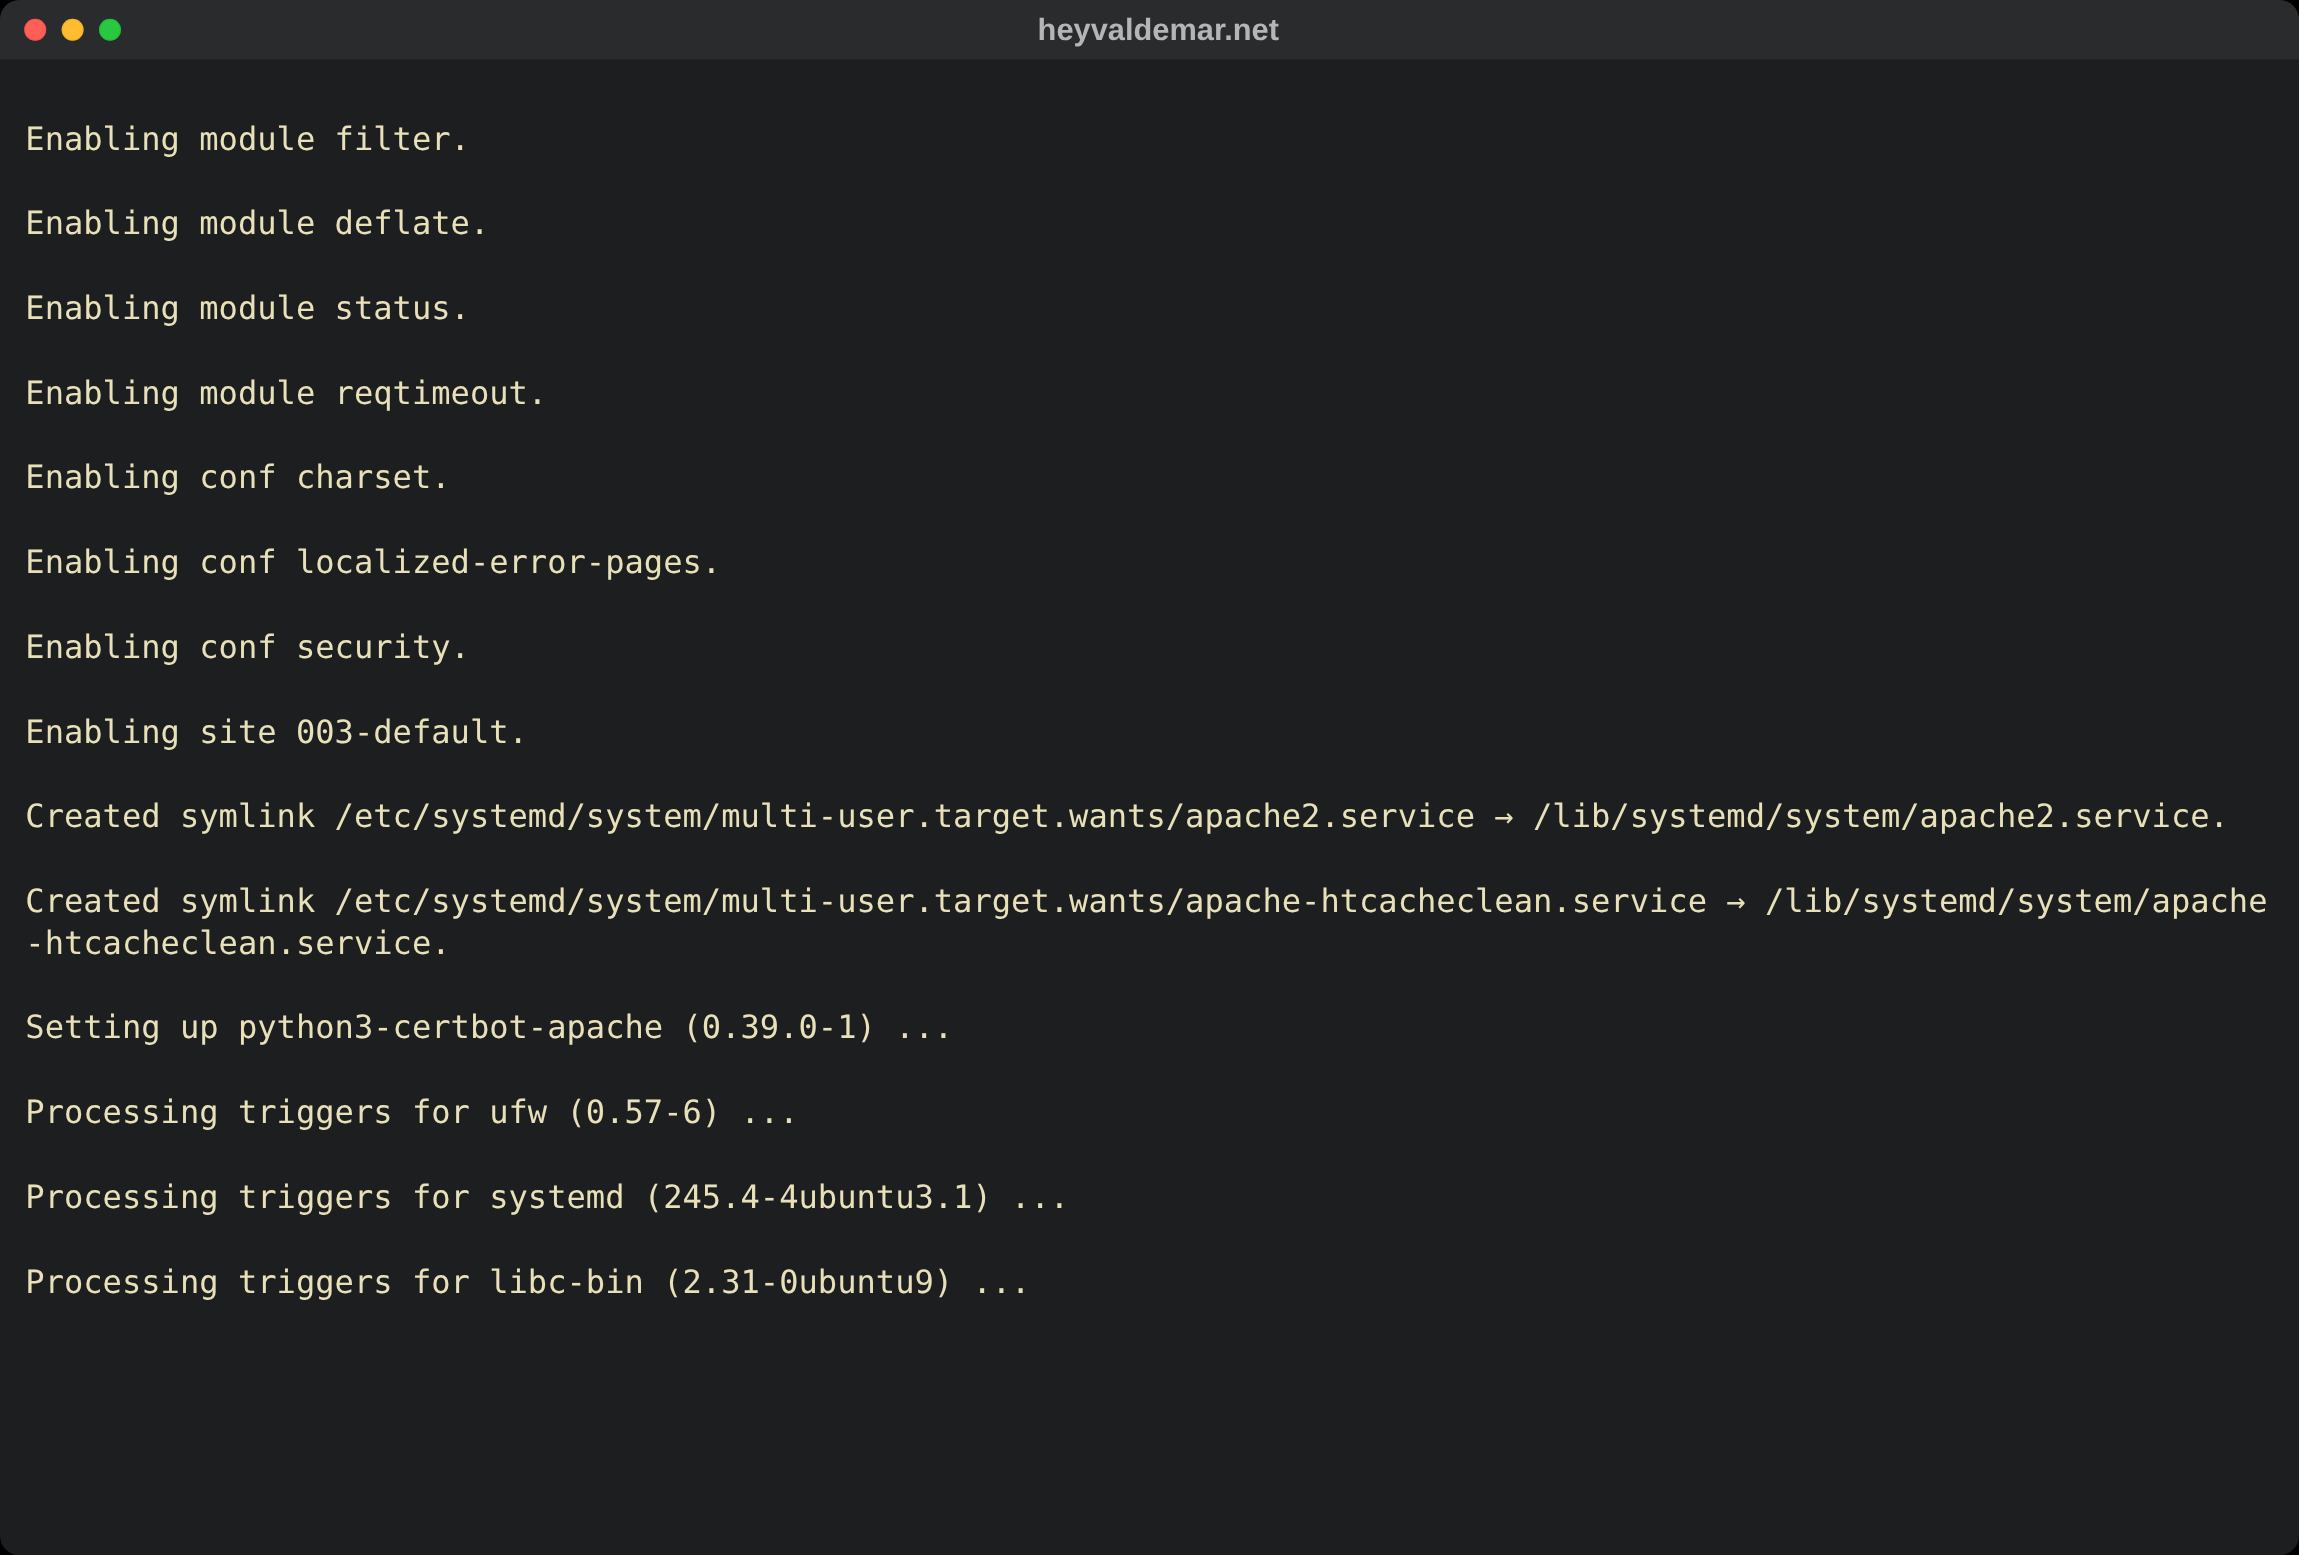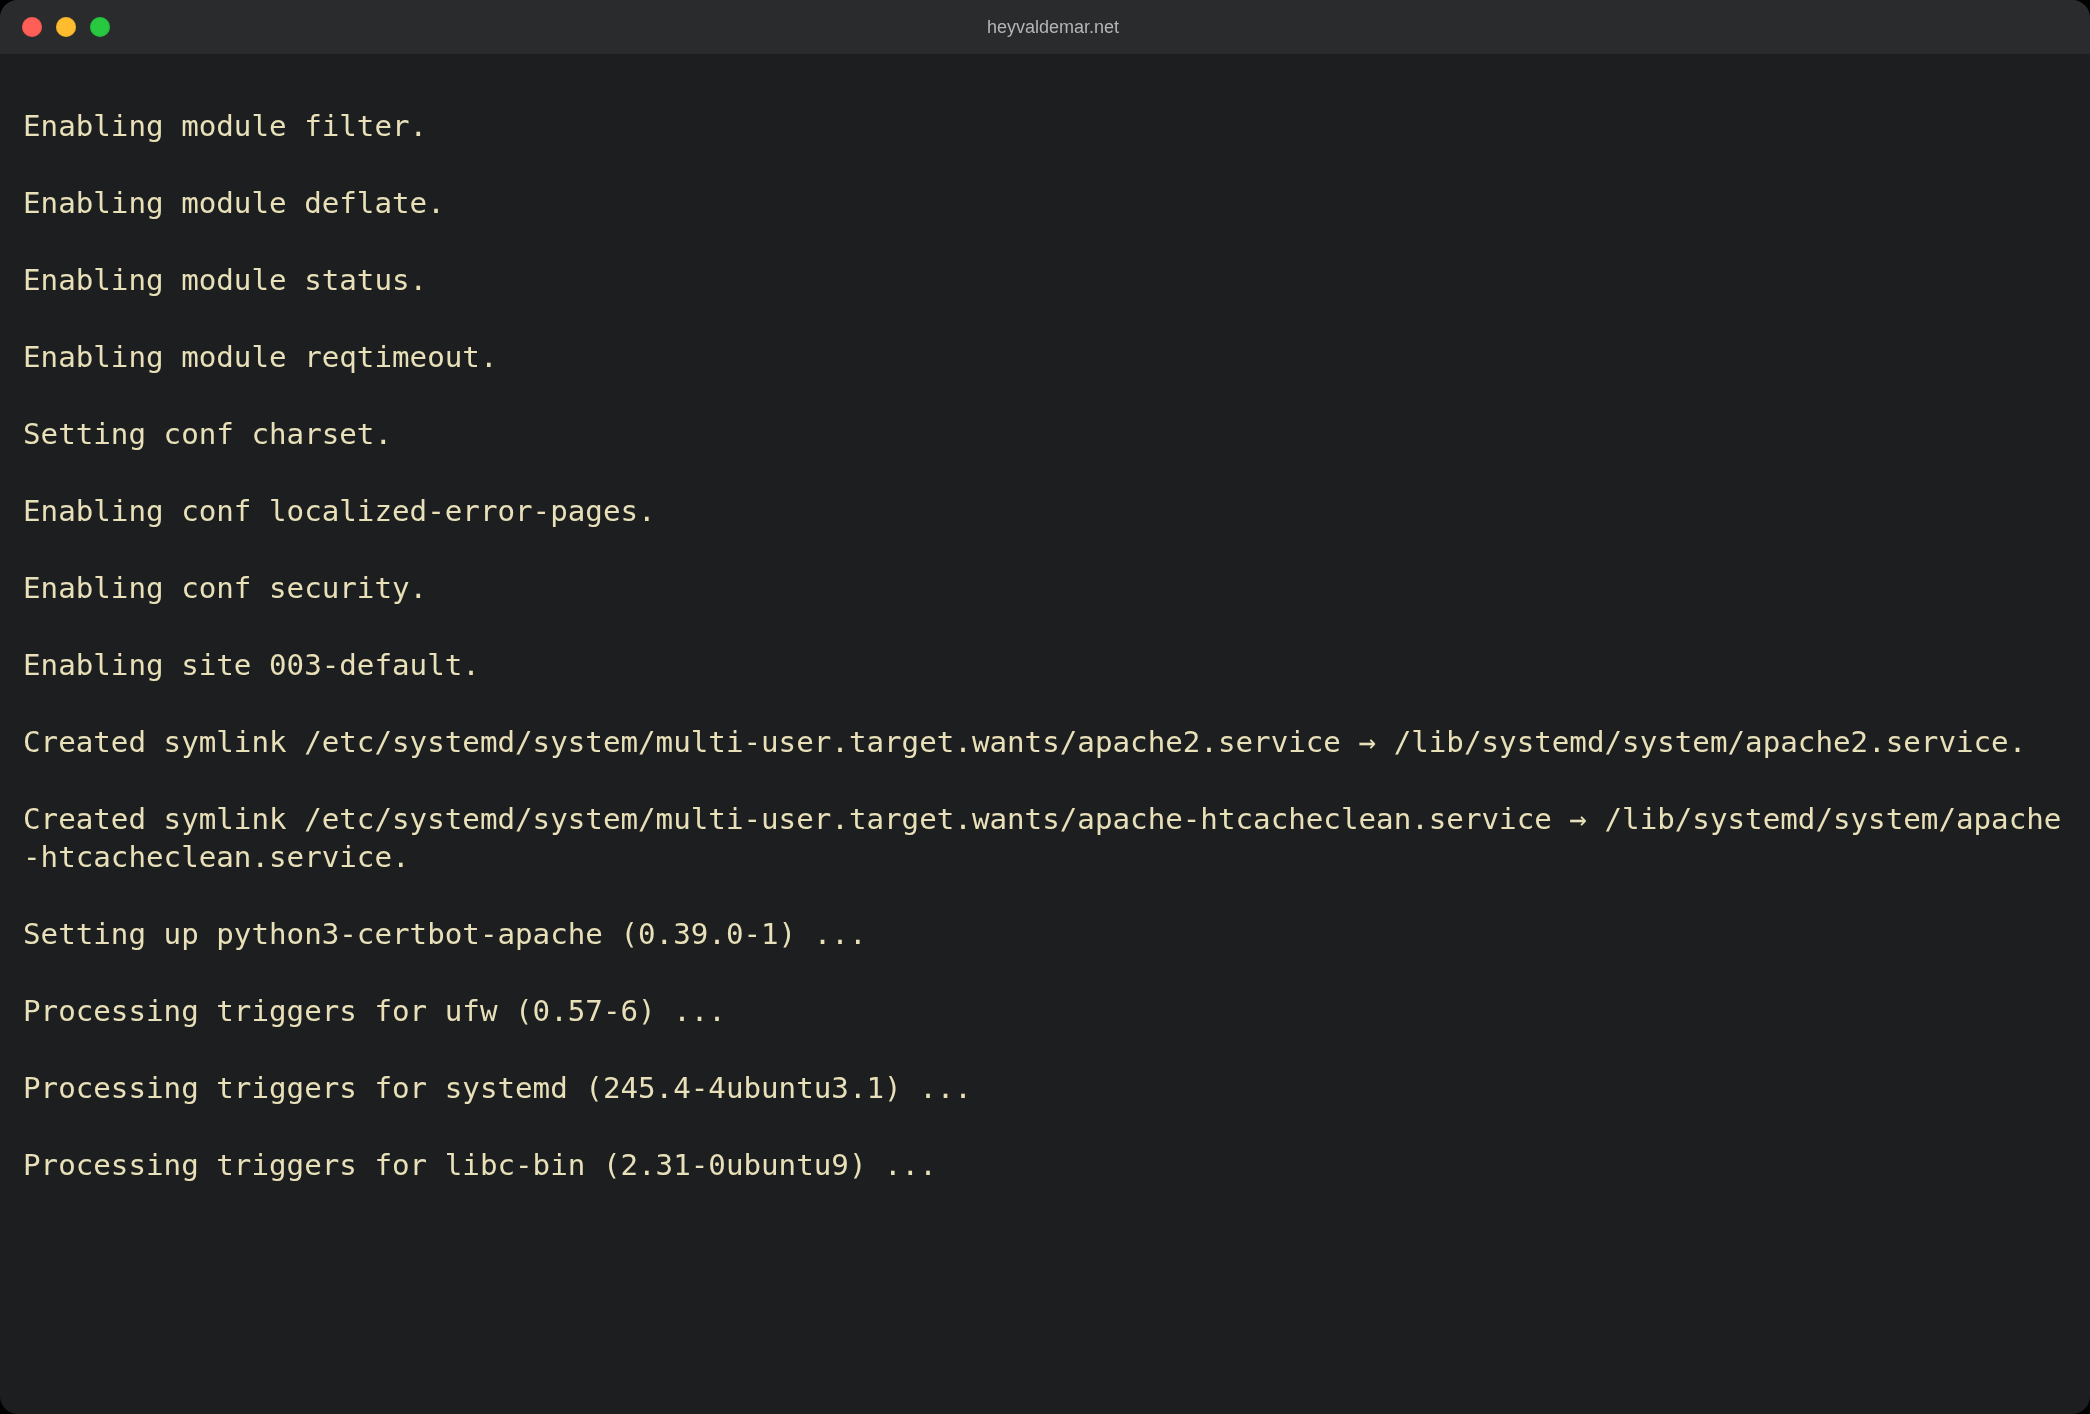--- a/index.html
+++ b/index.html
@@ -52,22 +52,22 @@
   }
   .tl.red   { background:var(--btn-red);    box-shadow:inset 0 0 0 1px #e1483f55;}
   .tl.yellow{ background:var(--btn-yellow); box-shadow:inset 0 0 0 1px #d6a22655;}
   .tl.green { background:var(--btn-green);  box-shadow:inset 0 0 0 1px #1da13455;}
   .title{
     position:absolute;
     left:16px; right:0;
     text-align:center;
     color:var(--text-title);
     font-family:-apple-system, BlinkMacSystemFont, "Segoe UI", sans-serif;
-    font-size:18px;
-    font-weight:400;
+    font-size:28px;
+    font-weight:700;
     pointer-events:none;
   }
   .term{
     flex:1 1 auto;
     padding:14px 12px 6px 23px;
     font-family:var(--mono);
     font-size:29.2px;
     line-height:38.5px;
     color:var(--text);
     white-space:pre-wrap;
@@ -88,21 +88,21 @@
       <div class="tl green"></div>
     </div>
     <div class="title">heyvaldemar.net</div>
   </div>
 
   <div class="term">
 <span class="line">Enabling module filter.</span>
 <span class="line">Enabling module deflate.</span>
 <span class="line">Enabling module status.</span>
 <span class="line">Enabling module reqtimeout.</span>
-<span class="line">Setting conf charset.</span>
+<span class="line">Enabling conf charset.</span>
 <span class="line">Enabling conf localized-error-pages.</span>
 <span class="line">Enabling conf security.</span>
 <span class="line">Enabling site 003-default.</span>
 <span class="line">Created symlink /etc/systemd/system/multi-user.target.wants/apache2.service → /lib/systemd/system/apache2.service.</span>
 <span class="line">Created symlink /etc/systemd/system/multi-user.target.wants/apache-htcacheclean.service → /lib/systemd/system/apache-htcacheclean.service.</span>
 <span class="line">Setting up python3-certbot-apache (0.39.0-1) ...</span>
 <span class="line">Processing triggers for ufw (0.57-6) ...</span>
 <span class="line">Processing triggers for systemd (245.4-4ubuntu3.1) ...</span>
 <span class="line">Processing triggers for libc-bin (2.31-0ubuntu9) ...</span>
 

